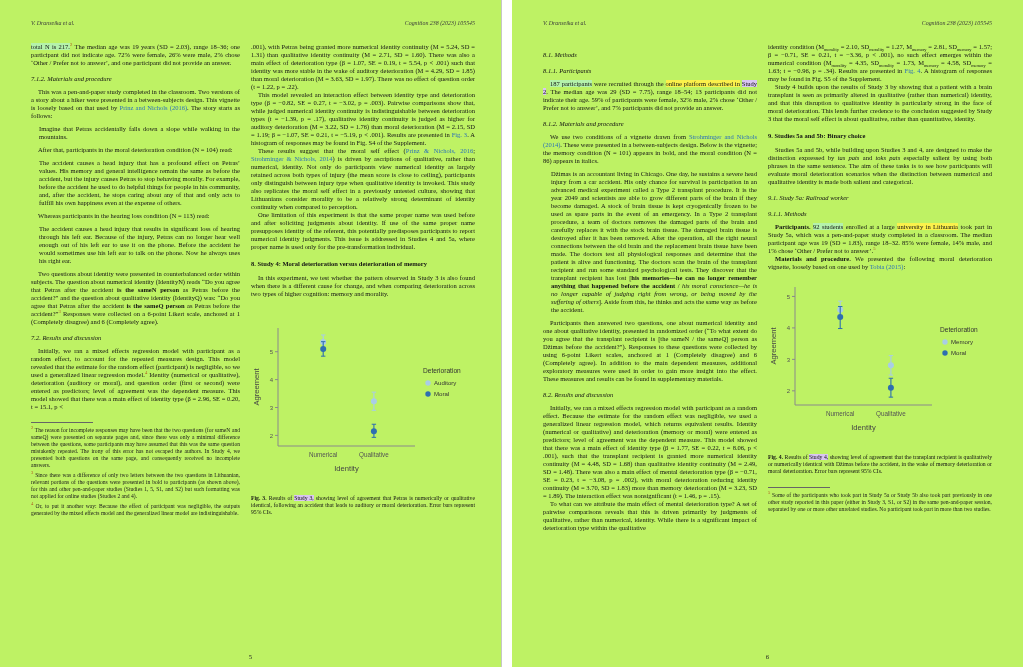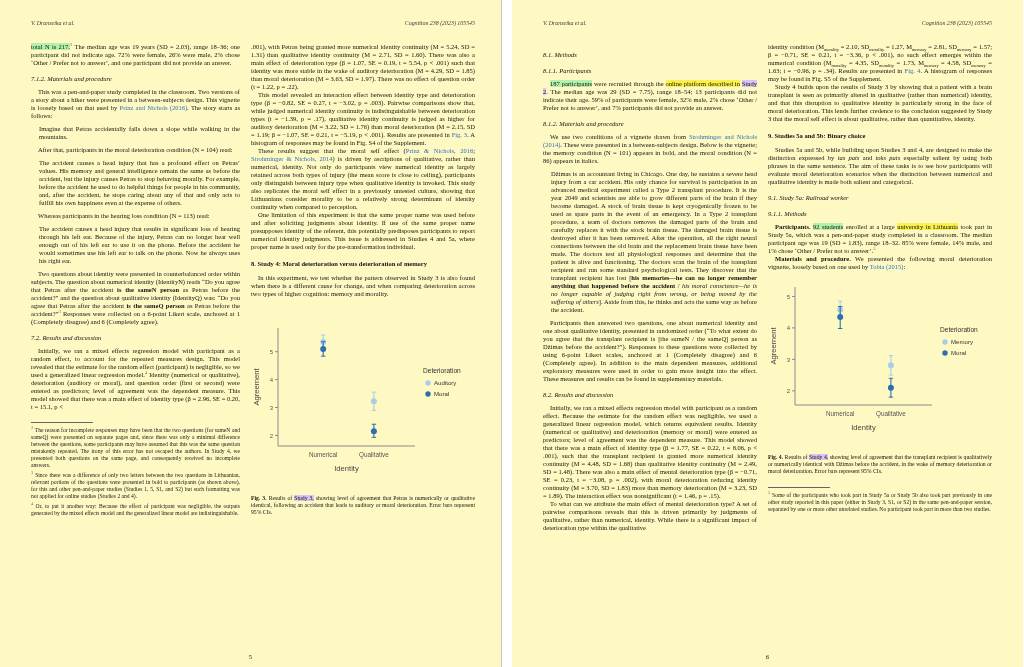--- a/index.html
+++ b/index.html
@@ -1,18 +1,18 @@
 <!DOCTYPE html>
 <html style="--hl_green: #b4f2ab; --hl_yellow: #fbf14b; --hl_purple: #d9c5f2; --link: #2d72b8; --sup: #b0541c; --accent_light: #a9cde6; --accent_dark: #2e6fb0;"><head>
 <meta charset="utf-8">
 <style>
   html,body{margin:0;padding:0;background:#ffffff;}
   body{width:1024px;height:667px;overflow:hidden;font-family:"Liberation Serif",serif;}
   .spread{display:flex;width:1024px;height:667px;background:#fff;}
-  .page{position:relative;background:#fef9c3;height:667px;overflow:hidden;box-sizing:border-box;}
+  .page{position:relative;background:#bef264;height:667px;overflow:hidden;box-sizing:border-box;}
   .page-left{width:502px;border-right:1px solid #c6c6c6;padding:20px 26px 0 31px;}
   .page-right{width:511px;margin-left:10px;padding:20px 31px 0 31px;}
   .pagehead{display:flex;justify-content:space-between;font-size:5.9px;font-style:italic;color:#3a3a3a;margin-bottom:17px;}
   .cols{display:flex;gap:11px;}
   .col{flex:1;font-size:6.5px;line-height:8px;color:#131313;text-align:justify;}
   .blk{text-align:justify;}
   .p{text-indent:7px;}
   .pc{text-indent:0;}
   .hi{font-style:italic;text-align:left;margin:8px 0 5px;text-indent:0;}
   .hb{font-weight:bold;text-align:left;margin:9px 0 6px;text-indent:0;}

